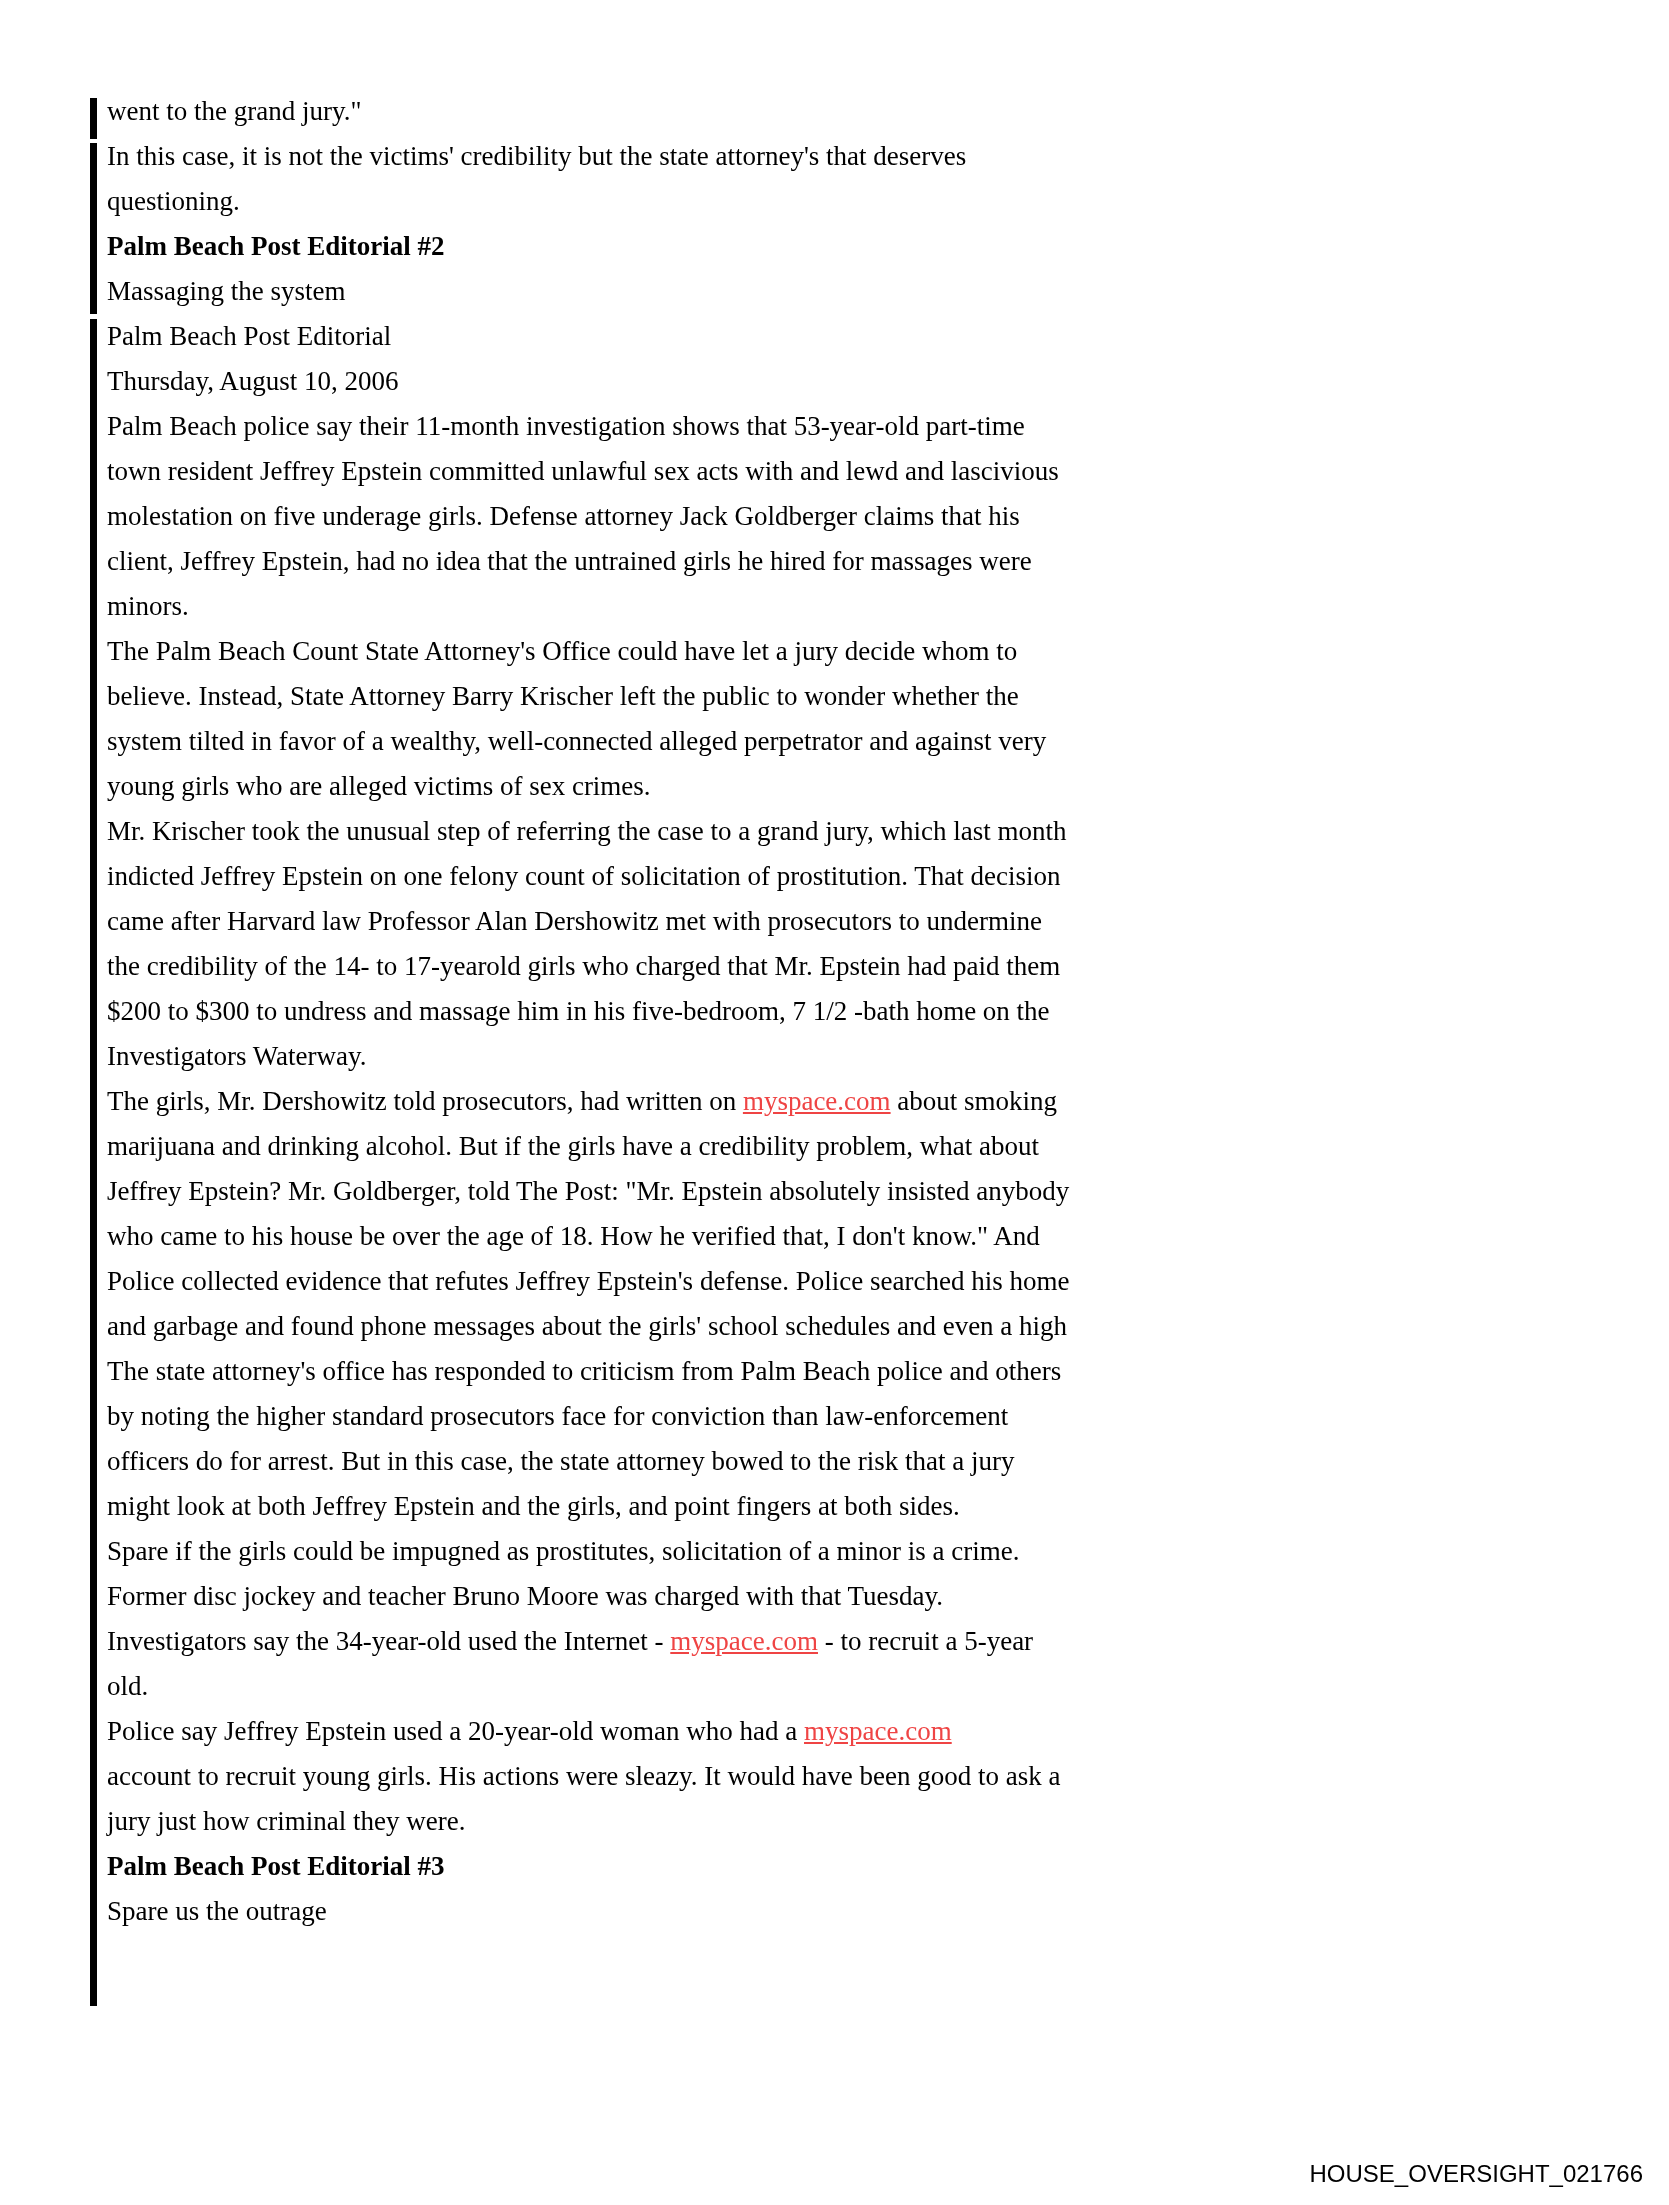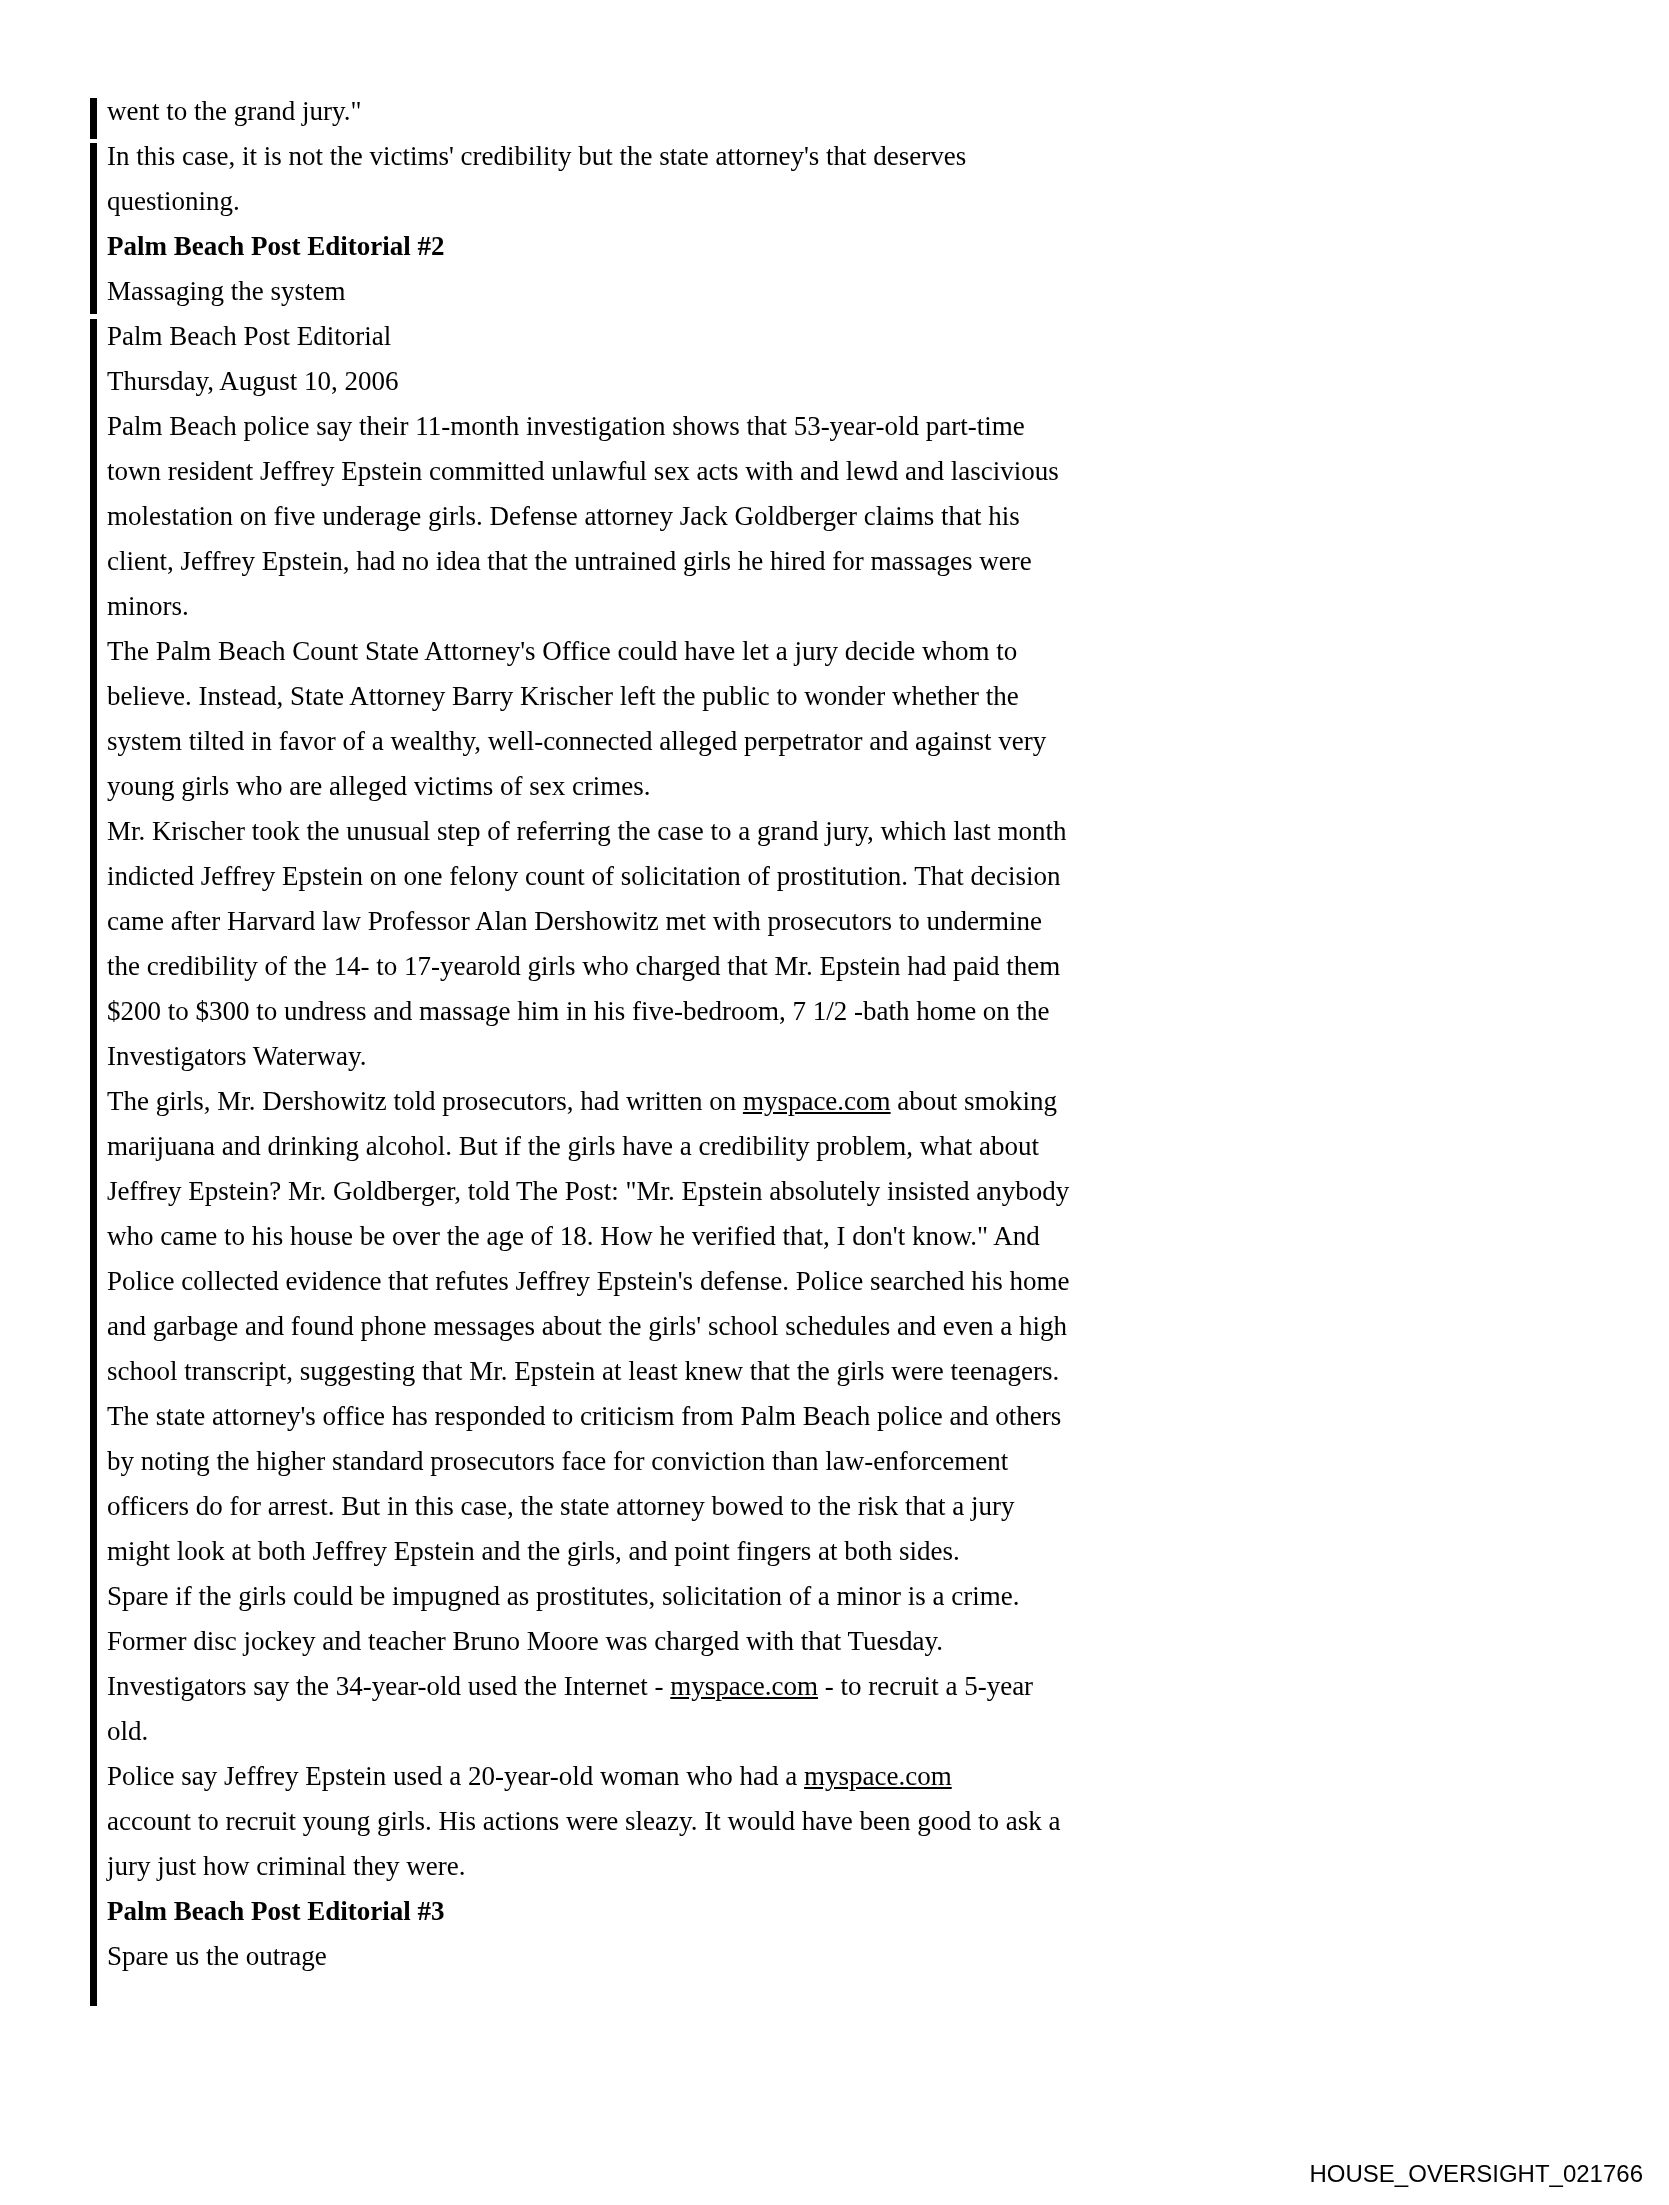--- a/index.html
+++ b/index.html
@@ -24,21 +24,21 @@
   .text-block {
     position: absolute;
     left: 107px;
     top: 89px;
     width: 1034px;
     font-size: 27px;
     line-height: 45px;
   }
   .line { white-space: nowrap; }
   .line.bold { font-weight: bold; }
-  a.doclink { color: #000000; text-decoration: underline; cursor: pointer; }
+  a.doclink { color: #ef4444; text-decoration: underline; cursor: pointer; }
   .bates {
     position: absolute;
     top: 2156px;
     right: 26px;
     font-family: "Liberation Sans", sans-serif;
     font-size: 24px;
     line-height: 35px;
     color: #000000;
   }
 </style>
@@ -73,21 +73,20 @@
       <div class="line"><span>came after Harvard law Professor Alan Dershowitz met with prosecutors to undermine</span></div>
       <div class="line"><span>the credibility of the 14- to 17-yearold girls who charged that Mr. Epstein had paid them</span></div>
       <div class="line"><span>$200 to $300 to undress and massage him in his five-bedroom, 7 1/2 -bath home on the</span></div>
       <div class="line"><span>Investigators Waterway.</span></div>
       <div class="line"><span>The girls, Mr. Dershowitz told prosecutors, had written on </span><a class="doclink" href="#">myspace.com</a><span> about smoking</span></div>
       <div class="line"><span>marijuana and drinking alcohol. But if the girls have a credibility problem, what about</span></div>
       <div class="line"><span>Jeffrey Epstein? Mr. Goldberger, told The Post: "Mr. Epstein absolutely insisted anybody</span></div>
       <div class="line"><span>who came to his house be over the age of 18. How he verified that, I don't know." And</span></div>
       <div class="line"><span>Police collected evidence that refutes Jeffrey Epstein's defense. Police searched his home</span></div>
       <div class="line"><span>and garbage and found phone messages about the girls' school schedules and even a high</span></div>
-      <div class="line"><span>school transcript, suggesting that Mr. Epstein at least knew that the girls were teenagers.</span></div>
       <div class="line"><span>The state attorney's office has responded to criticism from Palm Beach police and others</span></div>
       <div class="line"><span>by noting the higher standard prosecutors face for conviction than law-enforcement</span></div>
       <div class="line"><span>officers do for arrest. But in this case, the state attorney bowed to the risk that a jury</span></div>
       <div class="line"><span>might look at both Jeffrey Epstein and the girls, and point fingers at both sides.</span></div>
       <div class="line"><span>Spare if the girls could be impugned as prostitutes, solicitation of a minor is a crime.</span></div>
       <div class="line"><span>Former disc jockey and teacher Bruno Moore was charged with that Tuesday.</span></div>
       <div class="line"><span>Investigators say the 34-year-old used the Internet - </span><a class="doclink" href="#">myspace.com</a><span> - to recruit a 5-year</span></div>
       <div class="line"><span>old.</span></div>
       <div class="line"><span>Police say Jeffrey Epstein used a 20-year-old woman who had a </span><a class="doclink" href="#">myspace.com</a></div>
       <div class="line"><span>account to recruit young girls. His actions were sleazy. It would have been good to ask a</span></div>

